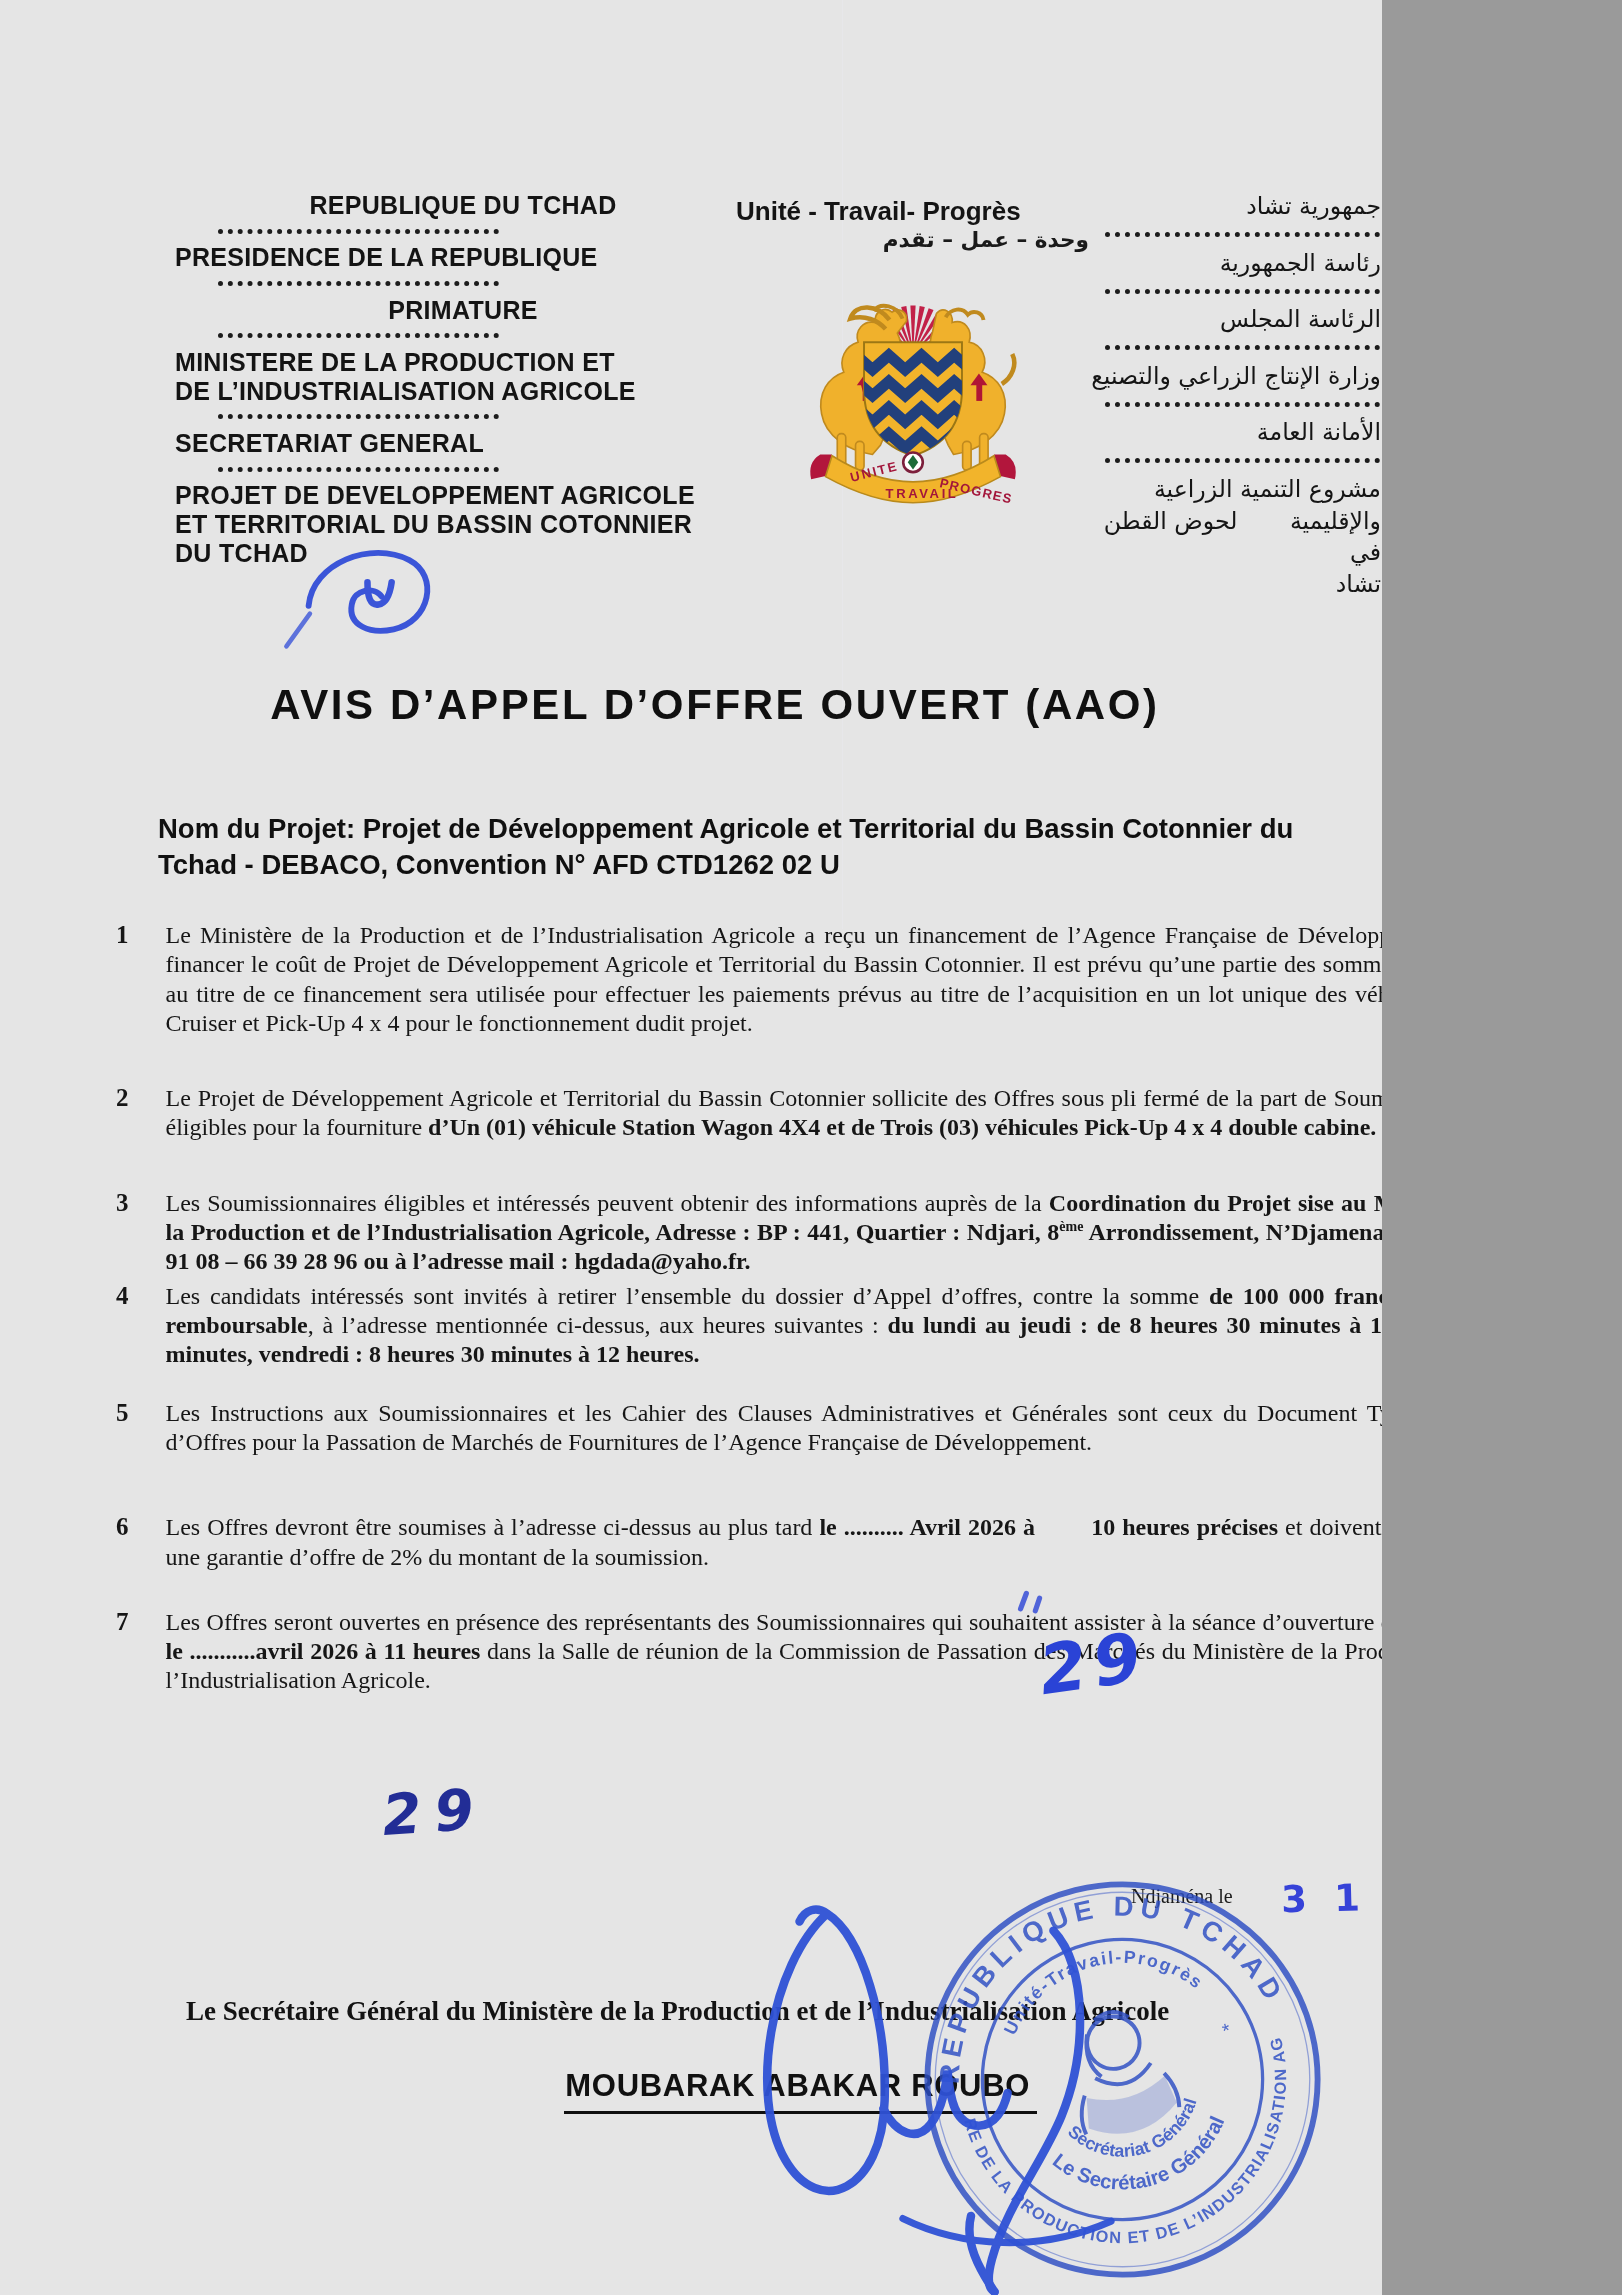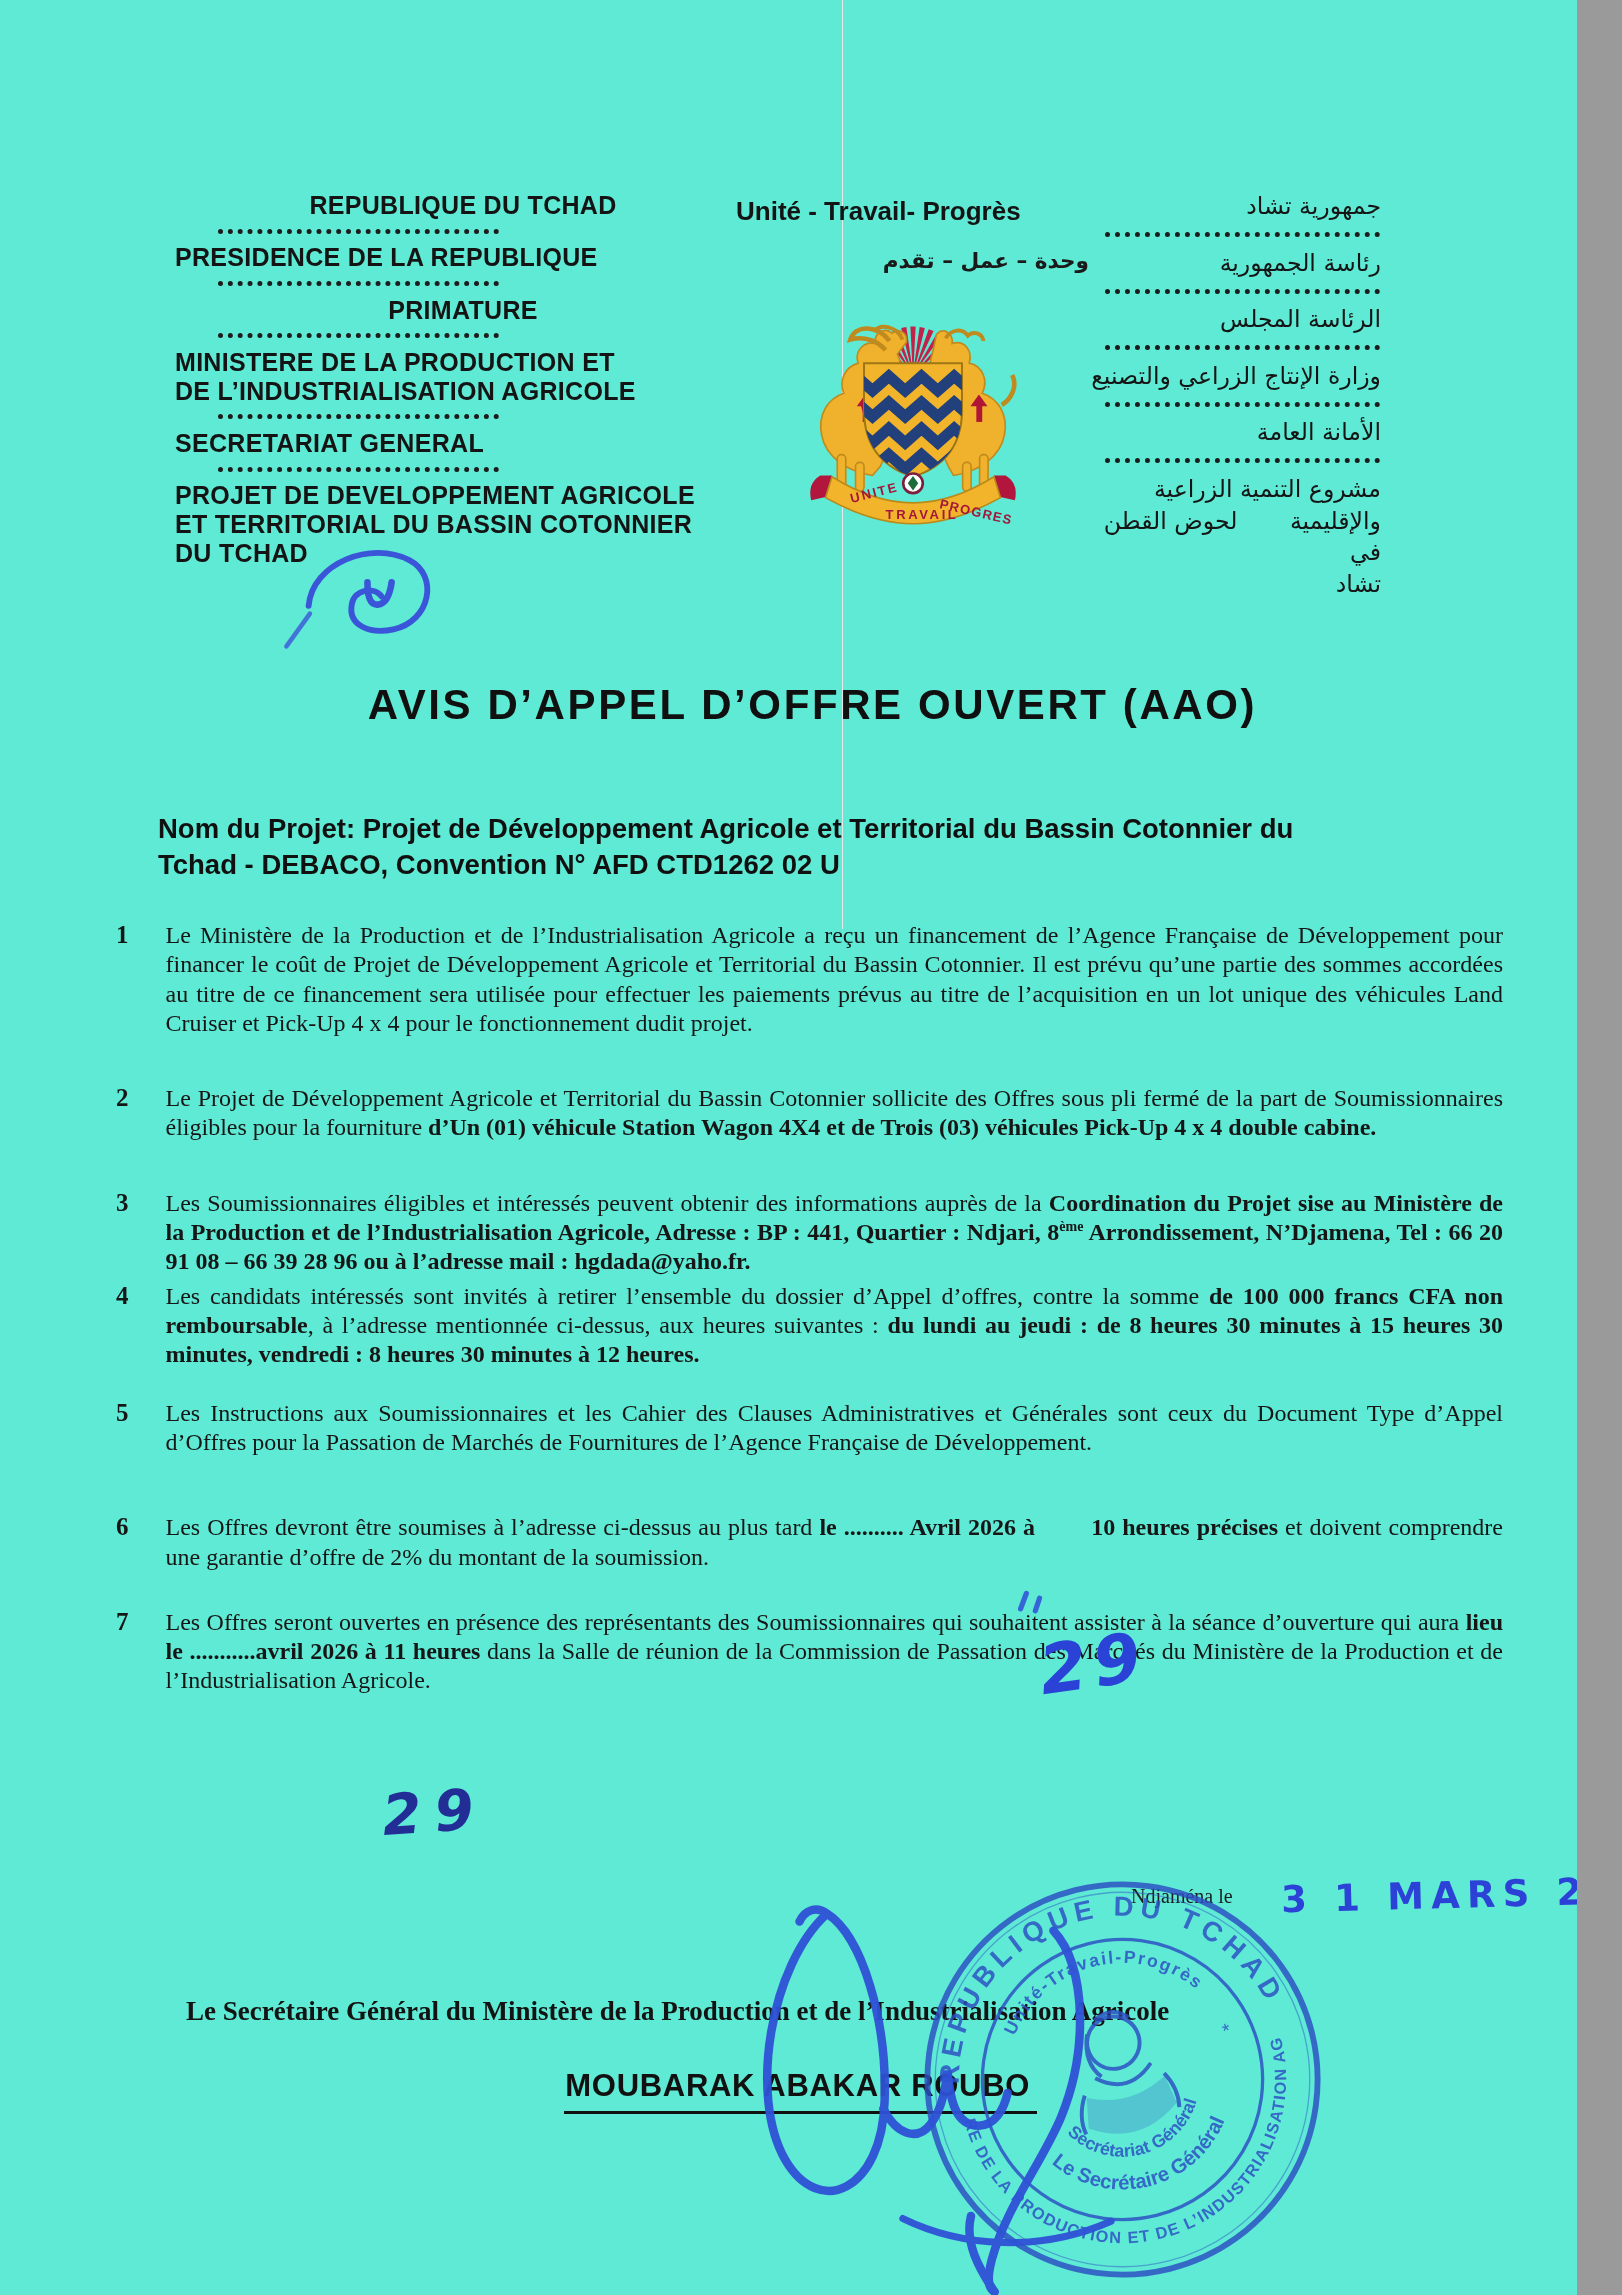--- a/index.html
+++ b/index.html
@@ -1,29 +1,29 @@
 <!DOCTYPE html>
 <html lang="fr" style="font-size:10.5px"><head>
 <meta charset="utf-8">
 <style>
   html,body{margin:0;padding:0;background:#9a9a9a;}
-  .page{position:relative;width:1577px;height:2295px;background:#5eead4;overflow:hidden;
+  .page{position:relative;width:1382px;height:2295px;background:#e5e5e5;overflow:hidden;
         font-family:"Liberation Serif",serif;color:#161616;}
   
   .fold{position:absolute;background:#e7e7ea;}
   
   .col-left{position:absolute;left:175px;top:191px;width:576px;
             font-family:"Liberation Sans",sans-serif;font-weight:700;font-size:25px;
             line-height:1.16;letter-spacing:0.3px;color:#141414;}
   .h-item{white-space:pre-line;}
   .h-item.center{text-align:center;}
   .h-sep{height:0;border-bottom:5.2px dotted #1c1c1c;width:281px;margin:8.5px 0 9.8px 43px;}
   .col-center{position:absolute;left:736px;top:196px;width:353px;}
   .motto-fr{font-family:"Liberation Sans",sans-serif;font-weight:700;font-size:26px;color:#141414;}
-  .motto-ar{font-family:"DejaVu Sans",sans-serif;font-weight:700;font-size:21.6px;margin-top:21px;color:#1a1a1a;}
+  .motto-ar{font-family:"DejaVu Sans",sans-serif;font-weight:700;font-size:21.6px;margin-top:0;color:#1a1a1a;}
   .emblem{display:block;margin:34px auto 0 auto;width:262px;height:222px;}
   .col-right{position:absolute;left:1073px;top:191px;width:308px;direction:rtl;text-align:right;
              font-family:"DejaVu Sans",sans-serif;font-weight:400;font-size:23.6px;line-height:1.35;color:#151515;}
   .col-right .h-item{white-space:pre-line;}
   .col-right .h-sep{margin:9.2px 1.3px 10.5px auto;width:275px;border-bottom:5.2px dotted #1c1c1c;}
   
   .title-main{position:absolute;left:0;right:0;top:681px;text-align:center;
               font-family:"Liberation Sans",sans-serif;font-weight:700;font-size:42px;
               letter-spacing:2.6px;color:#101010;padding-left:48px;}
   .title-ref{position:absolute;left:0;right:0;top:754px;text-align:center;

